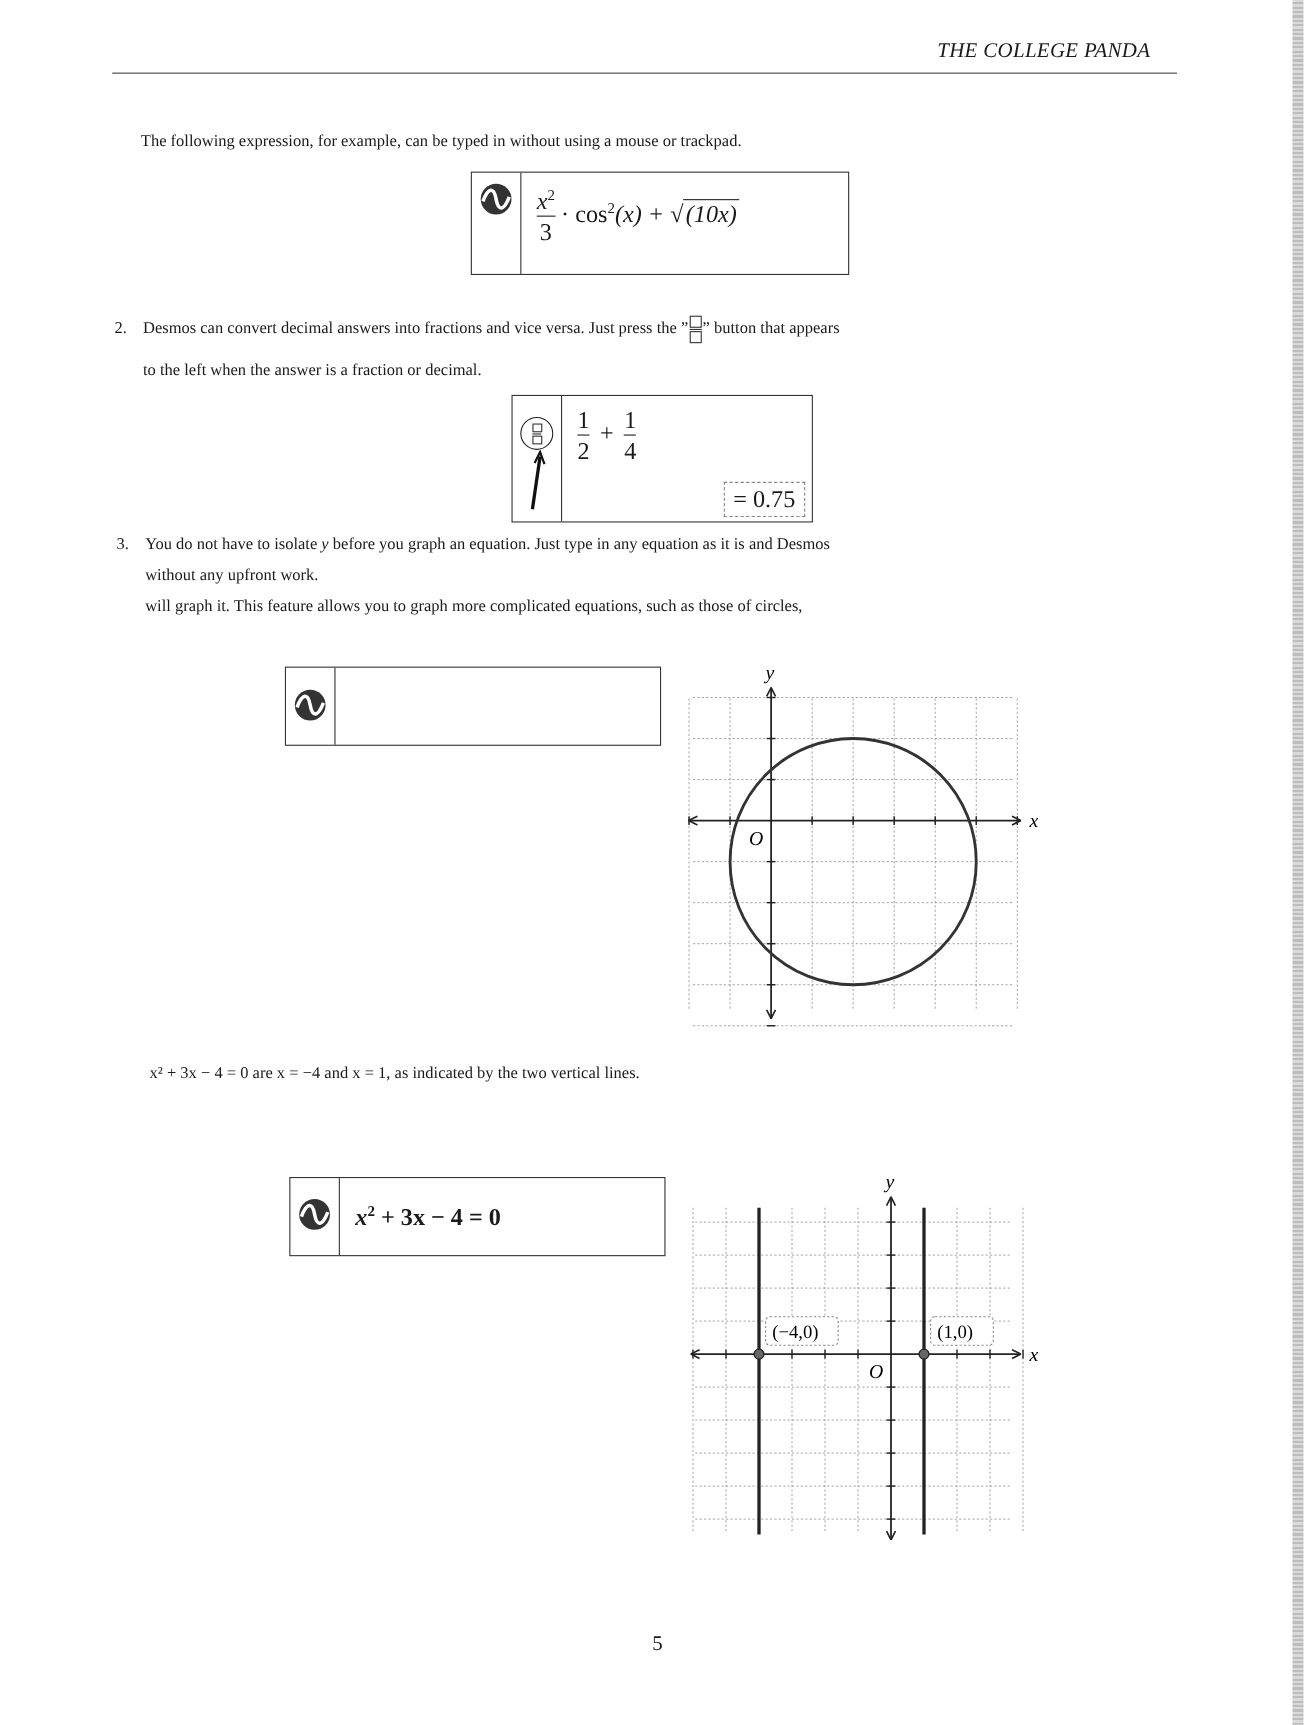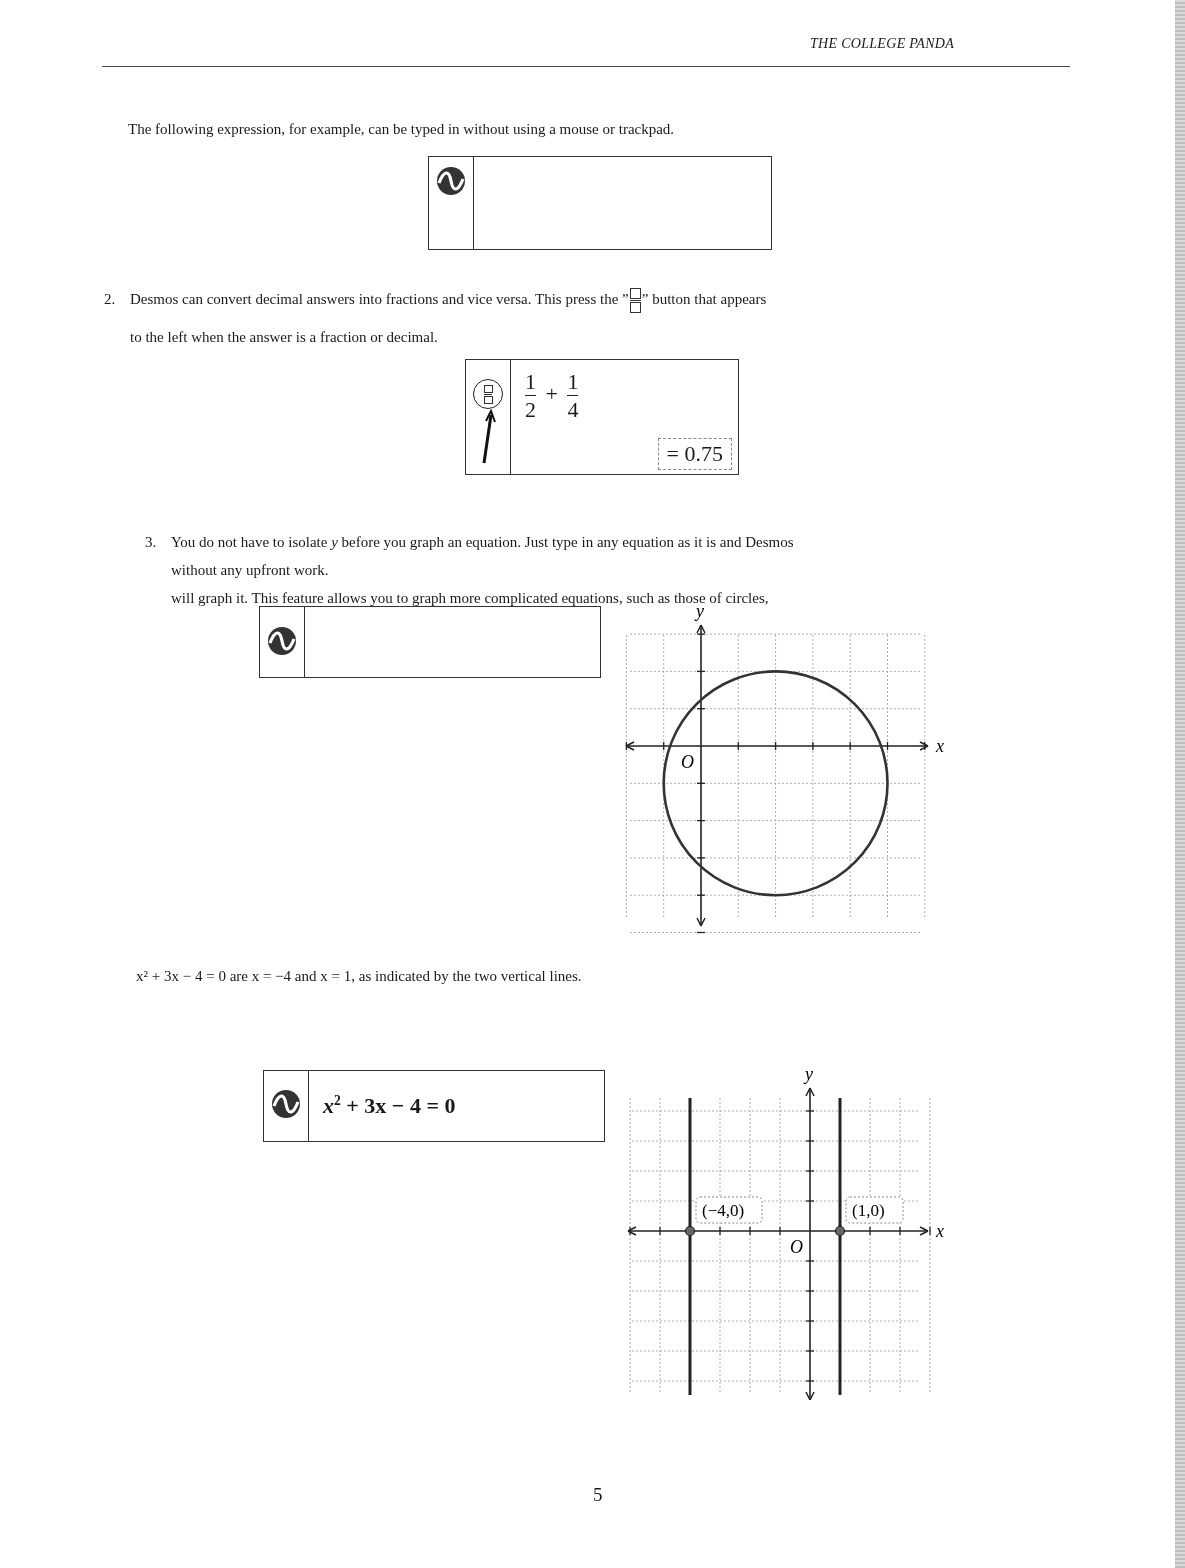--- a/index.html
+++ b/index.html
@@ -1,20 +1,20 @@
 <!DOCTYPE html>
 <html><head>
 <meta charset="utf-8">
 <style>
   html, body { margin:0; padding:0; background:#fff; }
   body { width:1185px; height:1568px; position:relative; overflow:hidden;
          font-family:"Liberation Serif","DejaVu Serif",serif; color:#1a1a1a; }
   .right-edge { position:absolute; right:0; top:0; width:10px; height:1568px;
          background:repeating-linear-gradient(180deg,#d9d9d9 0 2px,#bdbdbd 2px 4px); }
-  .header-title { position:absolute; left:810px; top:36px; font-size:14px; font-style:italic; letter-spacing:0.3px; }
+  .header-title { position:absolute; left:852px; top:36px; font-size:19px; font-style:italic; letter-spacing:0.3px; }
   .header-rule { position:absolute; left:102px; top:66px; width:968px; height:0; border-top:1.5px solid #444; }
   .para { position:absolute; font-size:15px; line-height:28px; }
   .para .num { display:inline-block; width:26px; }
   .para .ind { padding-left:26px; }
   .ital { font-style:italic; }
   .frac-inline { display:inline-flex; flex-direction:column; align-items:center; vertical-align:middle; font-size:10px; line-height:10px; margin:0 1px; }
   .sq { width:9px; height:9px; border:1px solid #333; display:block; }
   .fbar { width:11px; border-top:1px solid #333; margin:1px 0; }
 
   .expr-box { position:absolute; border:1.5px solid #333; display:flex; background:#fff; }
@@ -41,24 +41,34 @@
 
 <div class="para" style="left:128px;top:115px;">The following expression, for example, can be typed in without using a mouse or trackpad.</div>
 
 <div class="expr-box" style="left:428px;top:156px;width:342px;height:92px;">
   <div class="icon-cell">
     <svg class="desmos-icon" viewBox="0 0 30 30">
       <circle cx="15" cy="15" r="14" fill="#333"></circle>
       <path d="M3 17 C 8 4, 13 4, 15 15 S 22 26, 27 13" stroke="#fff" stroke-width="3.2" fill="none"></path>
     </svg>
   </div>
+  <div class="content">
+    <div style="position:absolute;left:14px;top:14px;white-space:nowrap;">
+      <span class="frac">
+        <span><span class="ital">x</span><sup>2</sup></span>
+        <span class="bar"></span>
+        <span>3</span>
+      </span>
+      <span>· cos</span><sup>2</sup><span class="ital">(x) + </span><span>√</span><span class="sqrt ital">(10x)</span>
+    </div>
+  </div>
 </div>
 
 <div class="para" style="left:104px;top:285px;white-space:nowrap;">
-  <span class="num">2.</span><span>Desmos can convert decimal answers into fractions and vice versa. This press the ”</span><span class="frac-inline">
+  <span class="num">2.</span><span>Desmos can convert decimal answers into fractions and vice versa. Just press the ”</span><span class="frac-inline">
       <span class="sq"></span>
       <span class="fbar"></span>
       <span class="sq"></span>
     </span><span>” button that appears</span>
 </div>
 <div class="para" style="left:130px;top:323px;">to the left when the answer is a fraction or decimal.</div>
 
 <div class="expr-box" style="left:465px;top:359px;width:272px;height:114px;">
   <div class="icon-cell" style="flex-direction:column;align-items:center;">
     <div style="width:28px;height:28px;border:1.5px solid #222;border-radius:50%;margin-top:10px;display:flex;flex-direction:column;align-items:center;justify-content:center;">
@@ -82,21 +92,21 @@
       <span class="frac">
           <span>1</span>
           <span class="bar"></span>
           <span>4</span>
         </span>
     </div>
     <div class="ans-box">= 0.75</div>
   </div>
 </div>
 
-<div class="para" style="left:106px;top:528px;width:960px;margin-left:39px;">
+<div class="para" style="left:106px;top:481px;width:960px;">
   <div><span class="num">3.</span><span>You do not have to isolate </span><span class="ital">y</span><span> before you graph an equation. Just type in any equation as it is and Desmos</span></div>
   <div class="ind">without any upfront work.</div>
   <div class="ind">will graph it. This feature allows you to graph more complicated equations, such as those of circles,</div>
 </div>
 
 <div class="expr-box" style="left:259px;top:606px;width:340px;height:70px;">
   <div class="icon-cell">
     <svg class="desmos-icon" viewBox="0 0 30 30" style="margin-top:19px">
       <circle cx="15" cy="15" r="14" fill="#333"></circle>
       <path d="M3 17 C 8 4, 13 4, 15 15 S 22 26, 27 13" stroke="#fff" stroke-width="3.2" fill="none"></path>

